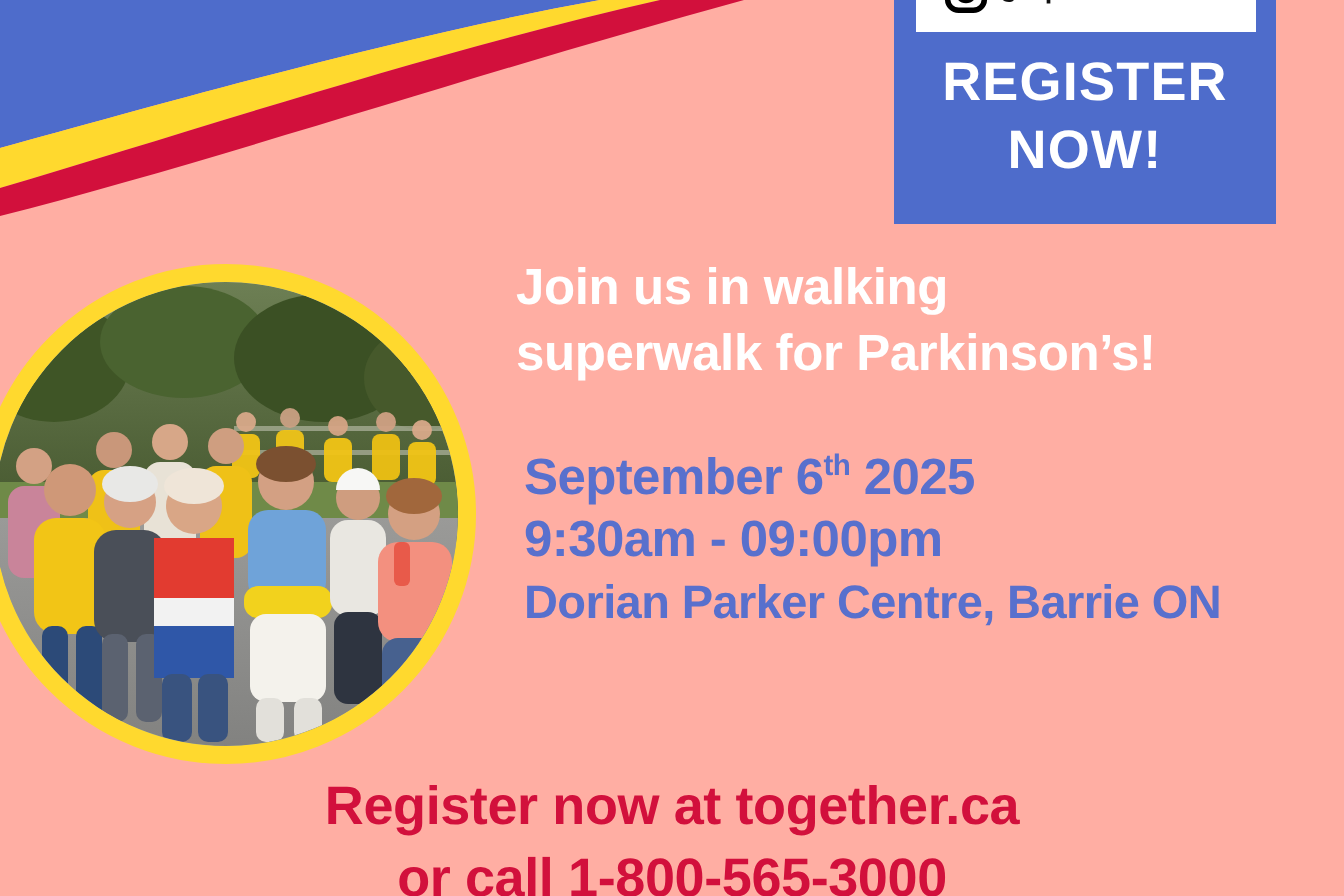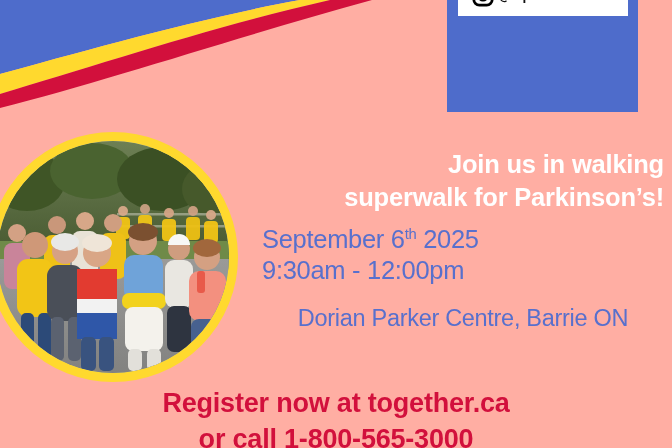--- a/index.html
+++ b/index.html
@@ -102,59 +102,58 @@
     letter-spacing: 0.6px;
     line-height: 1.25;
     text-align: center;
     margin-top: 9px;
   }
 
   
   .headline {
     position: absolute;
     left: 258px;
-    top: 148px;
+    top: 128px;
     width: 406px;
-    text-align: right;
+    text-align: left;
     color: #ffffff;
     font-weight: bold;
     font-size: 25.5px;
     line-height: 1.28;
     letter-spacing: -0.2px;
   }
 
   
   .details {
     position: absolute;
     left: 262px;
     top: 224px;
     width: 402px;
     color: #5870cd;
-    font-weight: normal;
+    font-weight: bold;
     letter-spacing: -0.3px;
   }
   .detail-date {
     font-size: 25.5px;
     line-height: 1.22;
   }
   .detail-date sup {
     font-size: 0.58em;
     vertical-align: super;
     line-height: 0;
   }
   .detail-time {
     font-size: 25.5px;
     line-height: 1.22;
   }
   .detail-place {
     font-size: 23.5px;
-    margin-top: 18px;
+    margin-top: 1px;
     line-height: 1.2;
     white-space: nowrap;
-    text-align: center;
   }
 
   
   .cta {
     position: absolute;
     left: 0;
     top: 386px;
     width: 672px;
     text-align: center;
     color: #d2103c;
@@ -271,30 +270,34 @@
 
   <div class="register-box">
     <div class="handle-strip">
       <svg class="ig-icon" viewBox="0 0 24 24">
         <rect x="2" y="2" width="20" height="20" rx="6" fill="none" stroke="#000" stroke-width="3"></rect>
         <circle cx="12" cy="12" r="4.6" fill="none" stroke="#000" stroke-width="3"></circle>
         <circle cx="18.1" cy="6.1" r="1.5" fill="#000"></circle>
       </svg>
       <span class="handle-text">@superwalkbarrie</span>
     </div>
+    <div class="register-label">
+      <div>REGISTER</div>
+      <div>NOW!</div>
+    </div>
   </div>
 
   <div class="headline">
     <div>Join us in walking</div>
     <div>superwalk for Parkinson’s!</div>
   </div>
 
   <div class="details">
     <div class="detail-date"><span>September 6</span><sup>th</sup><span> 2025</span></div>
-    <div class="detail-time">9:30am - 12:00pm</div>
+    <div class="detail-time">9:30am - 09:00pm</div>
     <div class="detail-place">Dorian Parker Centre, Barrie ON</div>
   </div>
 
   <div class="cta">
     <div>Register now at together.ca</div>
     <div>or call 1-800-565-3000</div>
   </div>
 
 </div>
 

